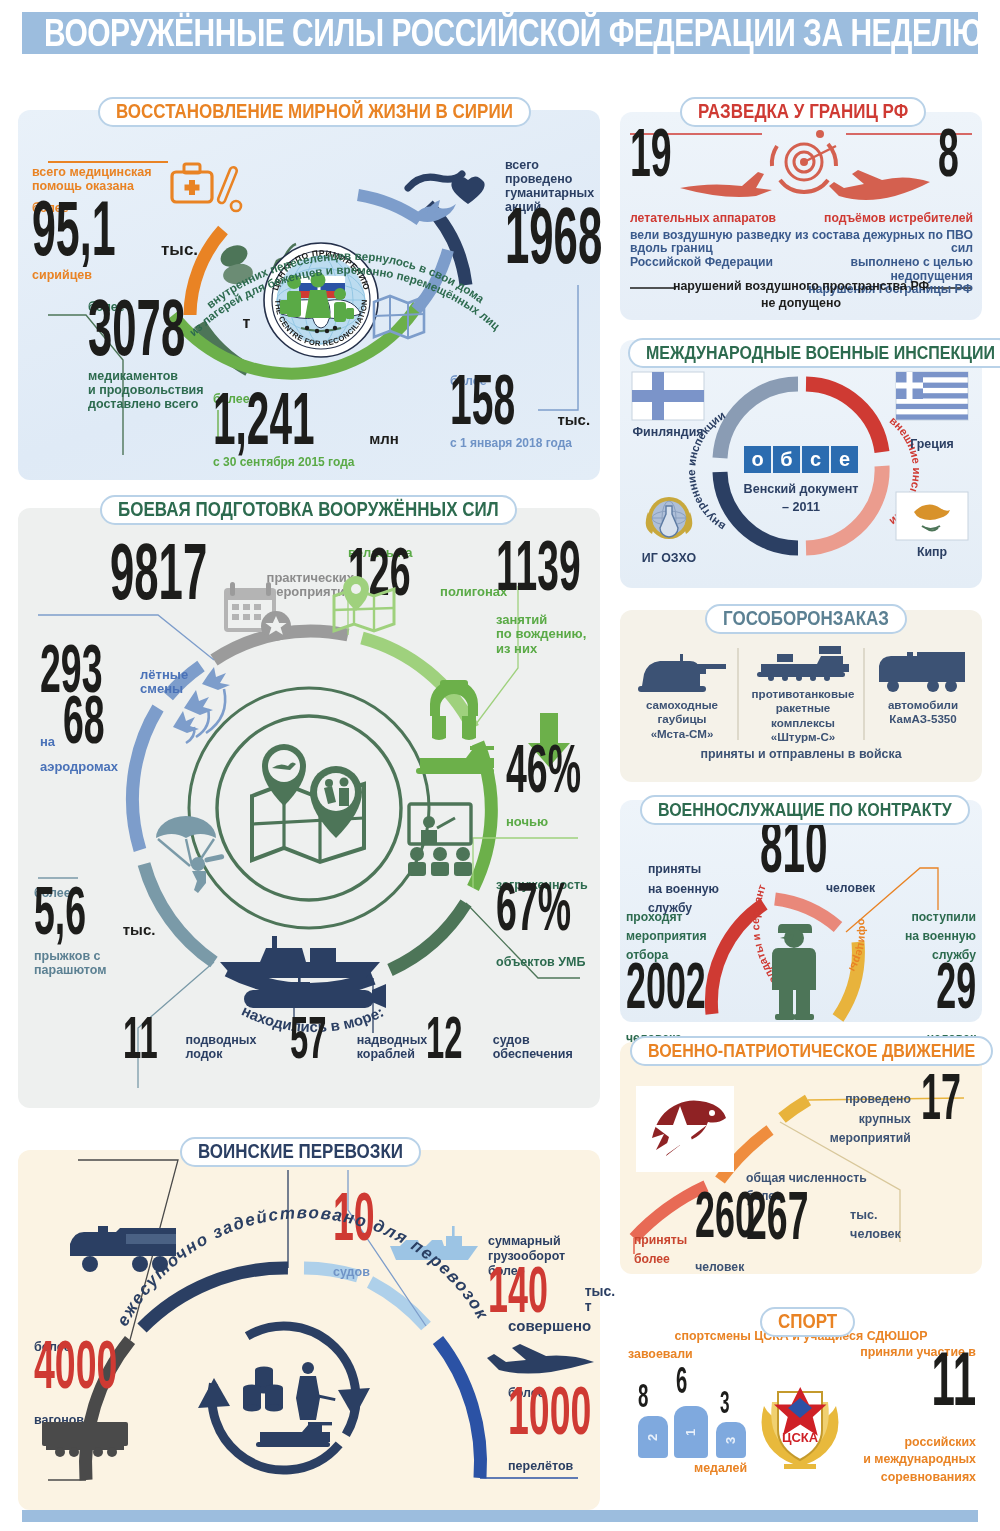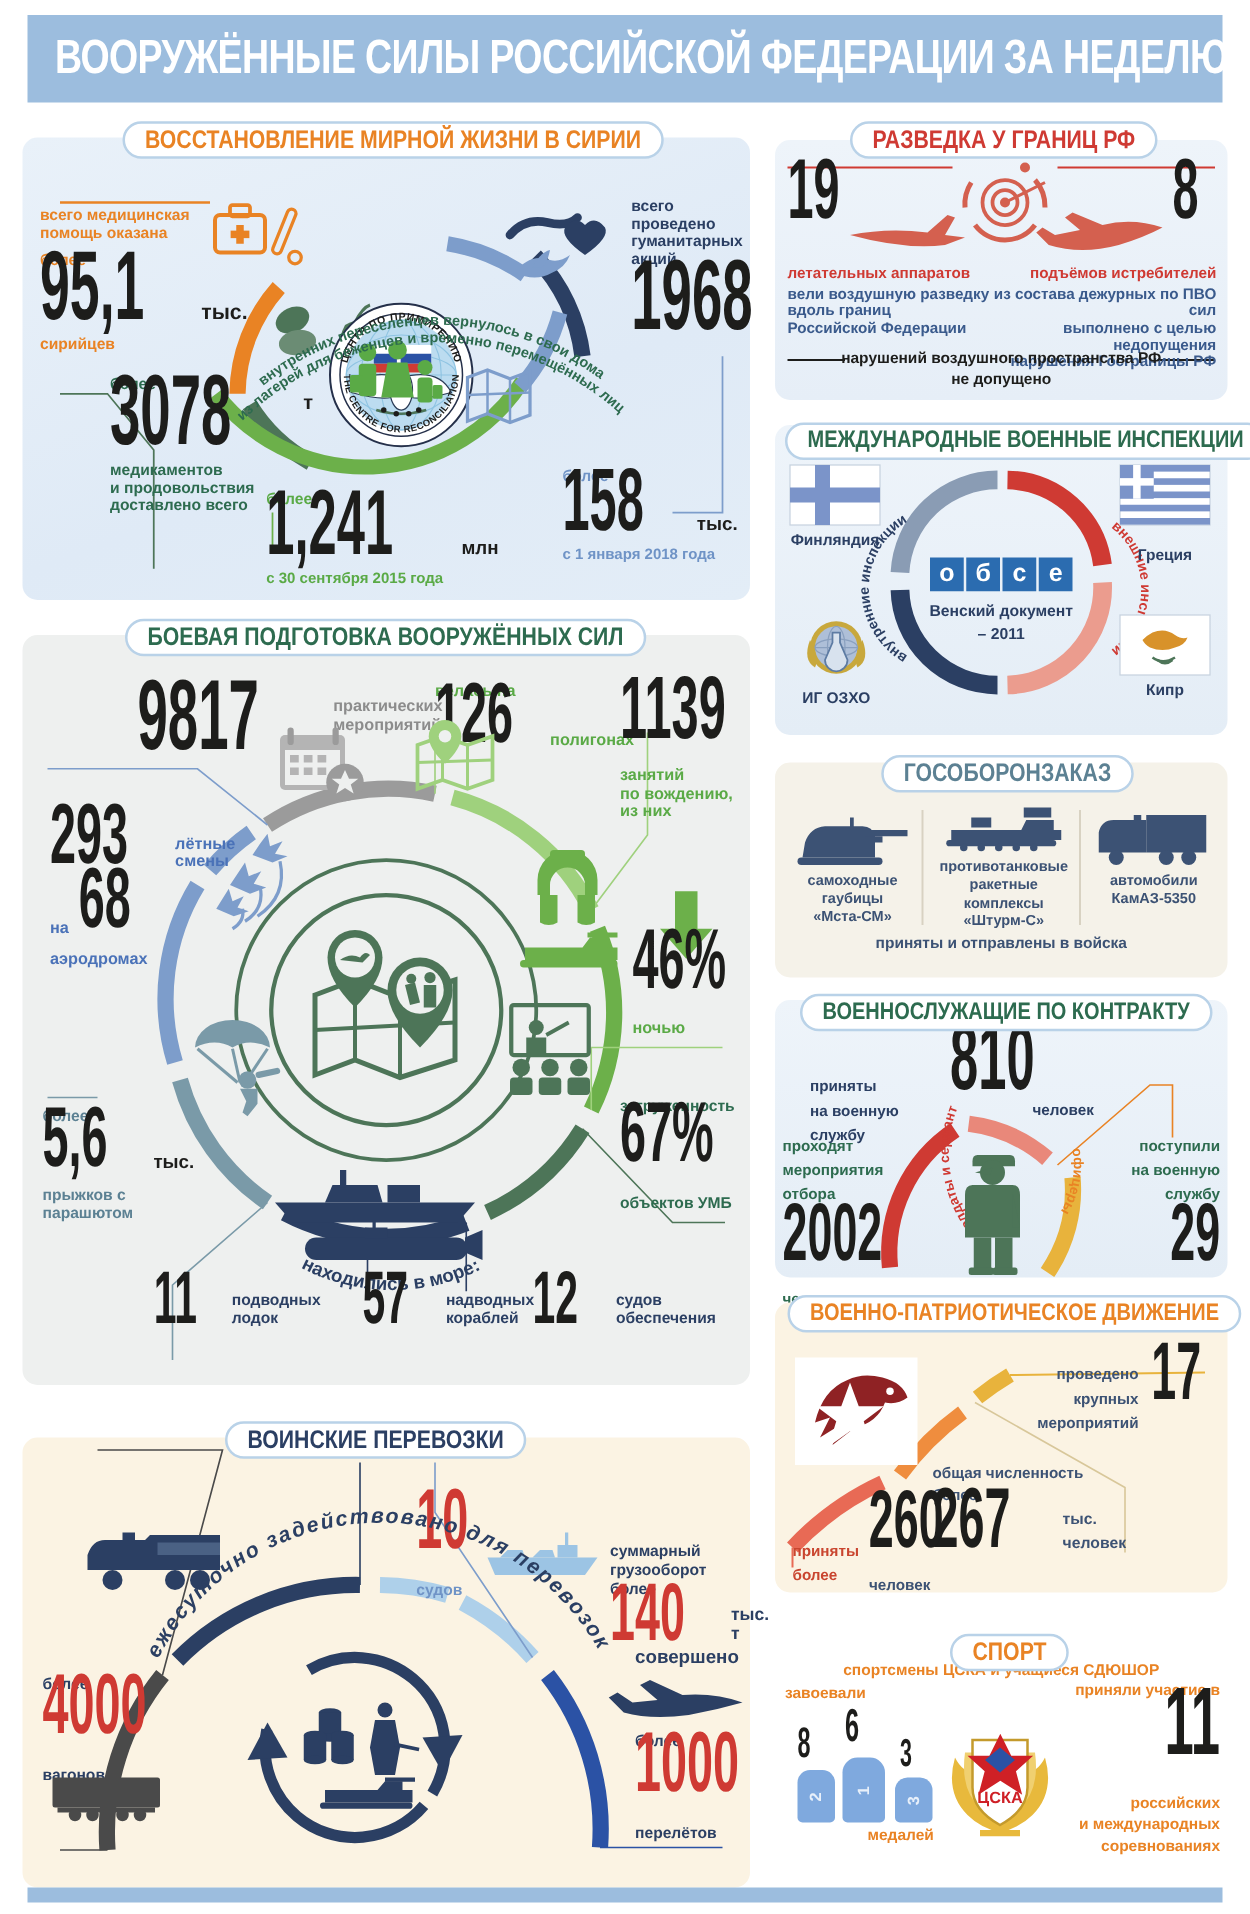--- a/index.html
+++ b/index.html
@@ -7,21 +7,21 @@
   html, body {
     width: 1000px; height: 1531px;
     background: #ffffff;
     font-family: "Liberation Sans", "DejaVu Sans", sans-serif;
     overflow: hidden;
   }
   .page { position: relative; width: 1000px; height: 1531px; background:#fff; }
 
   
   .header {
-    position: absolute; left: 22px; top: 12px; width: 956px; height: 70px;
+    position: absolute; left: 22px; top: 12px; width: 956px; height: 42px;
     background: #9cbdde; display: flex; align-items: center;
   }
   .header-title {
     flex: 1; color: #ffffff; font-size: 30px; font-weight: bold;
     letter-spacing: -0.5px; padding-left: 22px;
     transform: scaleY(1.28); transform-origin: left center;
     white-space: nowrap;
   }
   .qr {
     width: 46px; height: 46px; margin-right: 10px; background:#fff;
@@ -420,21 +420,21 @@
       <polyline points="330,127 330,78" stroke="#9fd17d" stroke-width="1.3" fill="none"></polyline>
       <polyline points="455,220 500,160 500,78" stroke="#9fd17d" stroke-width="1.3" fill="none"></polyline>
       <polyline points="455,380 455,330 560,330" stroke="#9fd17d" stroke-width="1.3" fill="none"></polyline>
       <polyline points="448,395 520,470 562,470" stroke="#4d7558" stroke-width="1.3" fill="none"></polyline>
       <polyline points="196,454 120,520 120,580" stroke="#7a9aa8" stroke-width="1.3" fill="none"></polyline>
       <polyline points="20,370 60,370" stroke="#7a9aa8" stroke-width="1.3" fill="none"></polyline>
       <polyline points="355,470 355,525" stroke="#2b3f63" stroke-width="1.3" fill="none"></polyline>
       <polyline points="276,478 276,525" stroke="#2b3f63" stroke-width="1.3" fill="none"></polyline>
     </svg>
 
-    <div class="abs" style="left:92px; top:50px; display:flex; ">
+    <div class="abs" style="left:92px; top:50px; display:flex; align-items:flex-end;">
       <div class="num" style="font-size:56px;">9817</div>
       <div class="lbl c-gray" style="font-size:13px;margin-left:32px;margin-bottom:6px;white-space:pre-line;">практических
 мероприятий</div>
     </div>
 
     <div class="abs" style="left:22px; top:150px; width:120px;">
       <div style="display:flex;align-items:flex-end;">
         <div class="num" style="font-size:48px;">293</div>
         <div class="lbl c-blue" style="font-size:13px;margin-left:20px;margin-bottom:2px;white-space:pre-line;">лётные
 смены</div>

